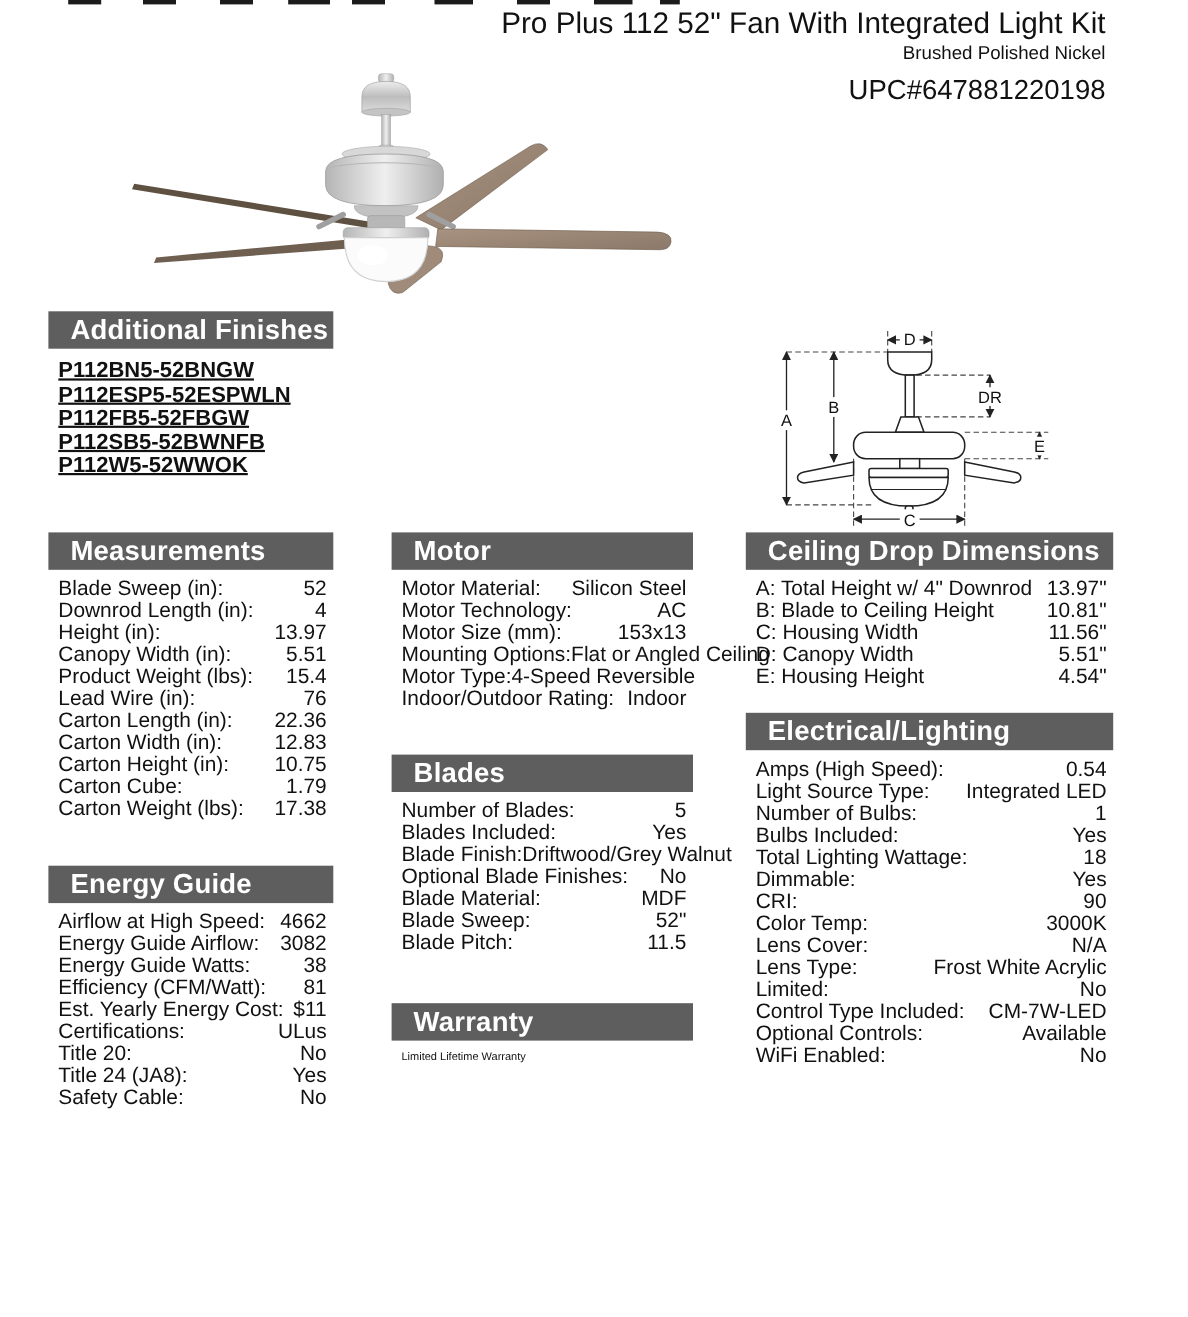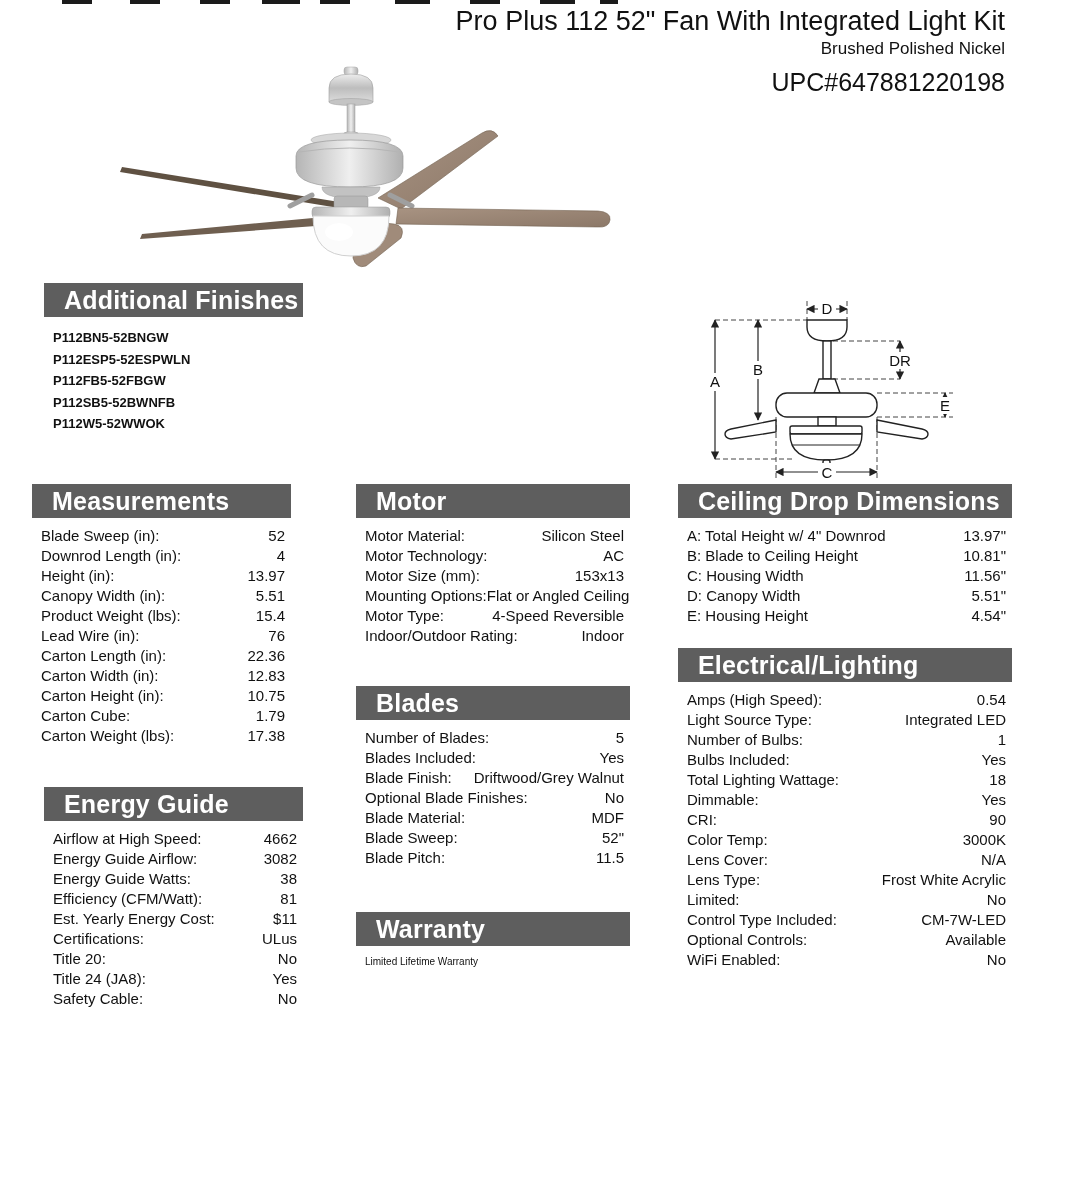--- a/index.html
+++ b/index.html
@@ -20,32 +20,32 @@
   
   .section { position:absolute; }
   .bar {
     background:var(--section-header-bg,#5e5e5e);
     color:var(--section-header-text,#fff);
     font-weight:bold; font-size:25px; line-height:34px; height:34px;
     padding-left:20px; letter-spacing:0.2px;
   }
   .rows { margin-top:8px; }
   .row { display:flex; justify-content:space-between; line-height:20px;
-         font-size:15px; padding:0 6px 0 9px; white-space:nowrap; }
+         font-size:19px; padding:0 6px 0 9px; white-space:nowrap; }
   .row .lbl { text-align:left; }
   .row .val { text-align:right; }
 
   .finish-list { margin-top:10px; padding-left:9px; }
-  .finish-list div { font-weight:bold; font-size:13px; line-height:21.5px; }
+  .finish-list div { font-weight:bold; font-size:20px; line-height:21.5px;text-decoration:underline; }
 
   .warranty-text { margin-top:10px; padding-left:9px; font-size:10px; }
 
   
   #sec-finishes     { left:44px;  top:283px; width:259px; }
-  #sec-measurements { left:32px;  top:484px; width:259px; }
+  #sec-measurements { left:44px;  top:484px; width:259px; }
   #sec-energy       { left:44px;  top:787px; width:259px; }
   #sec-motor        { left:356px; top:484px; width:274px; }
   #sec-blades       { left:356px; top:686px; width:274px; }
   #sec-warranty     { left:356px; top:912px; width:274px; }
   #sec-ceiling      { left:678px; top:484px; width:334px; }
   #sec-electrical   { left:678px; top:648px; width:334px; }
 
   #fan-image   { position:absolute; left:60px;  top:48px;  width:620px; height:235px; }
   #drop-diagram{ position:absolute; left:695px; top:283px; width:288px; height:200px; }
 

